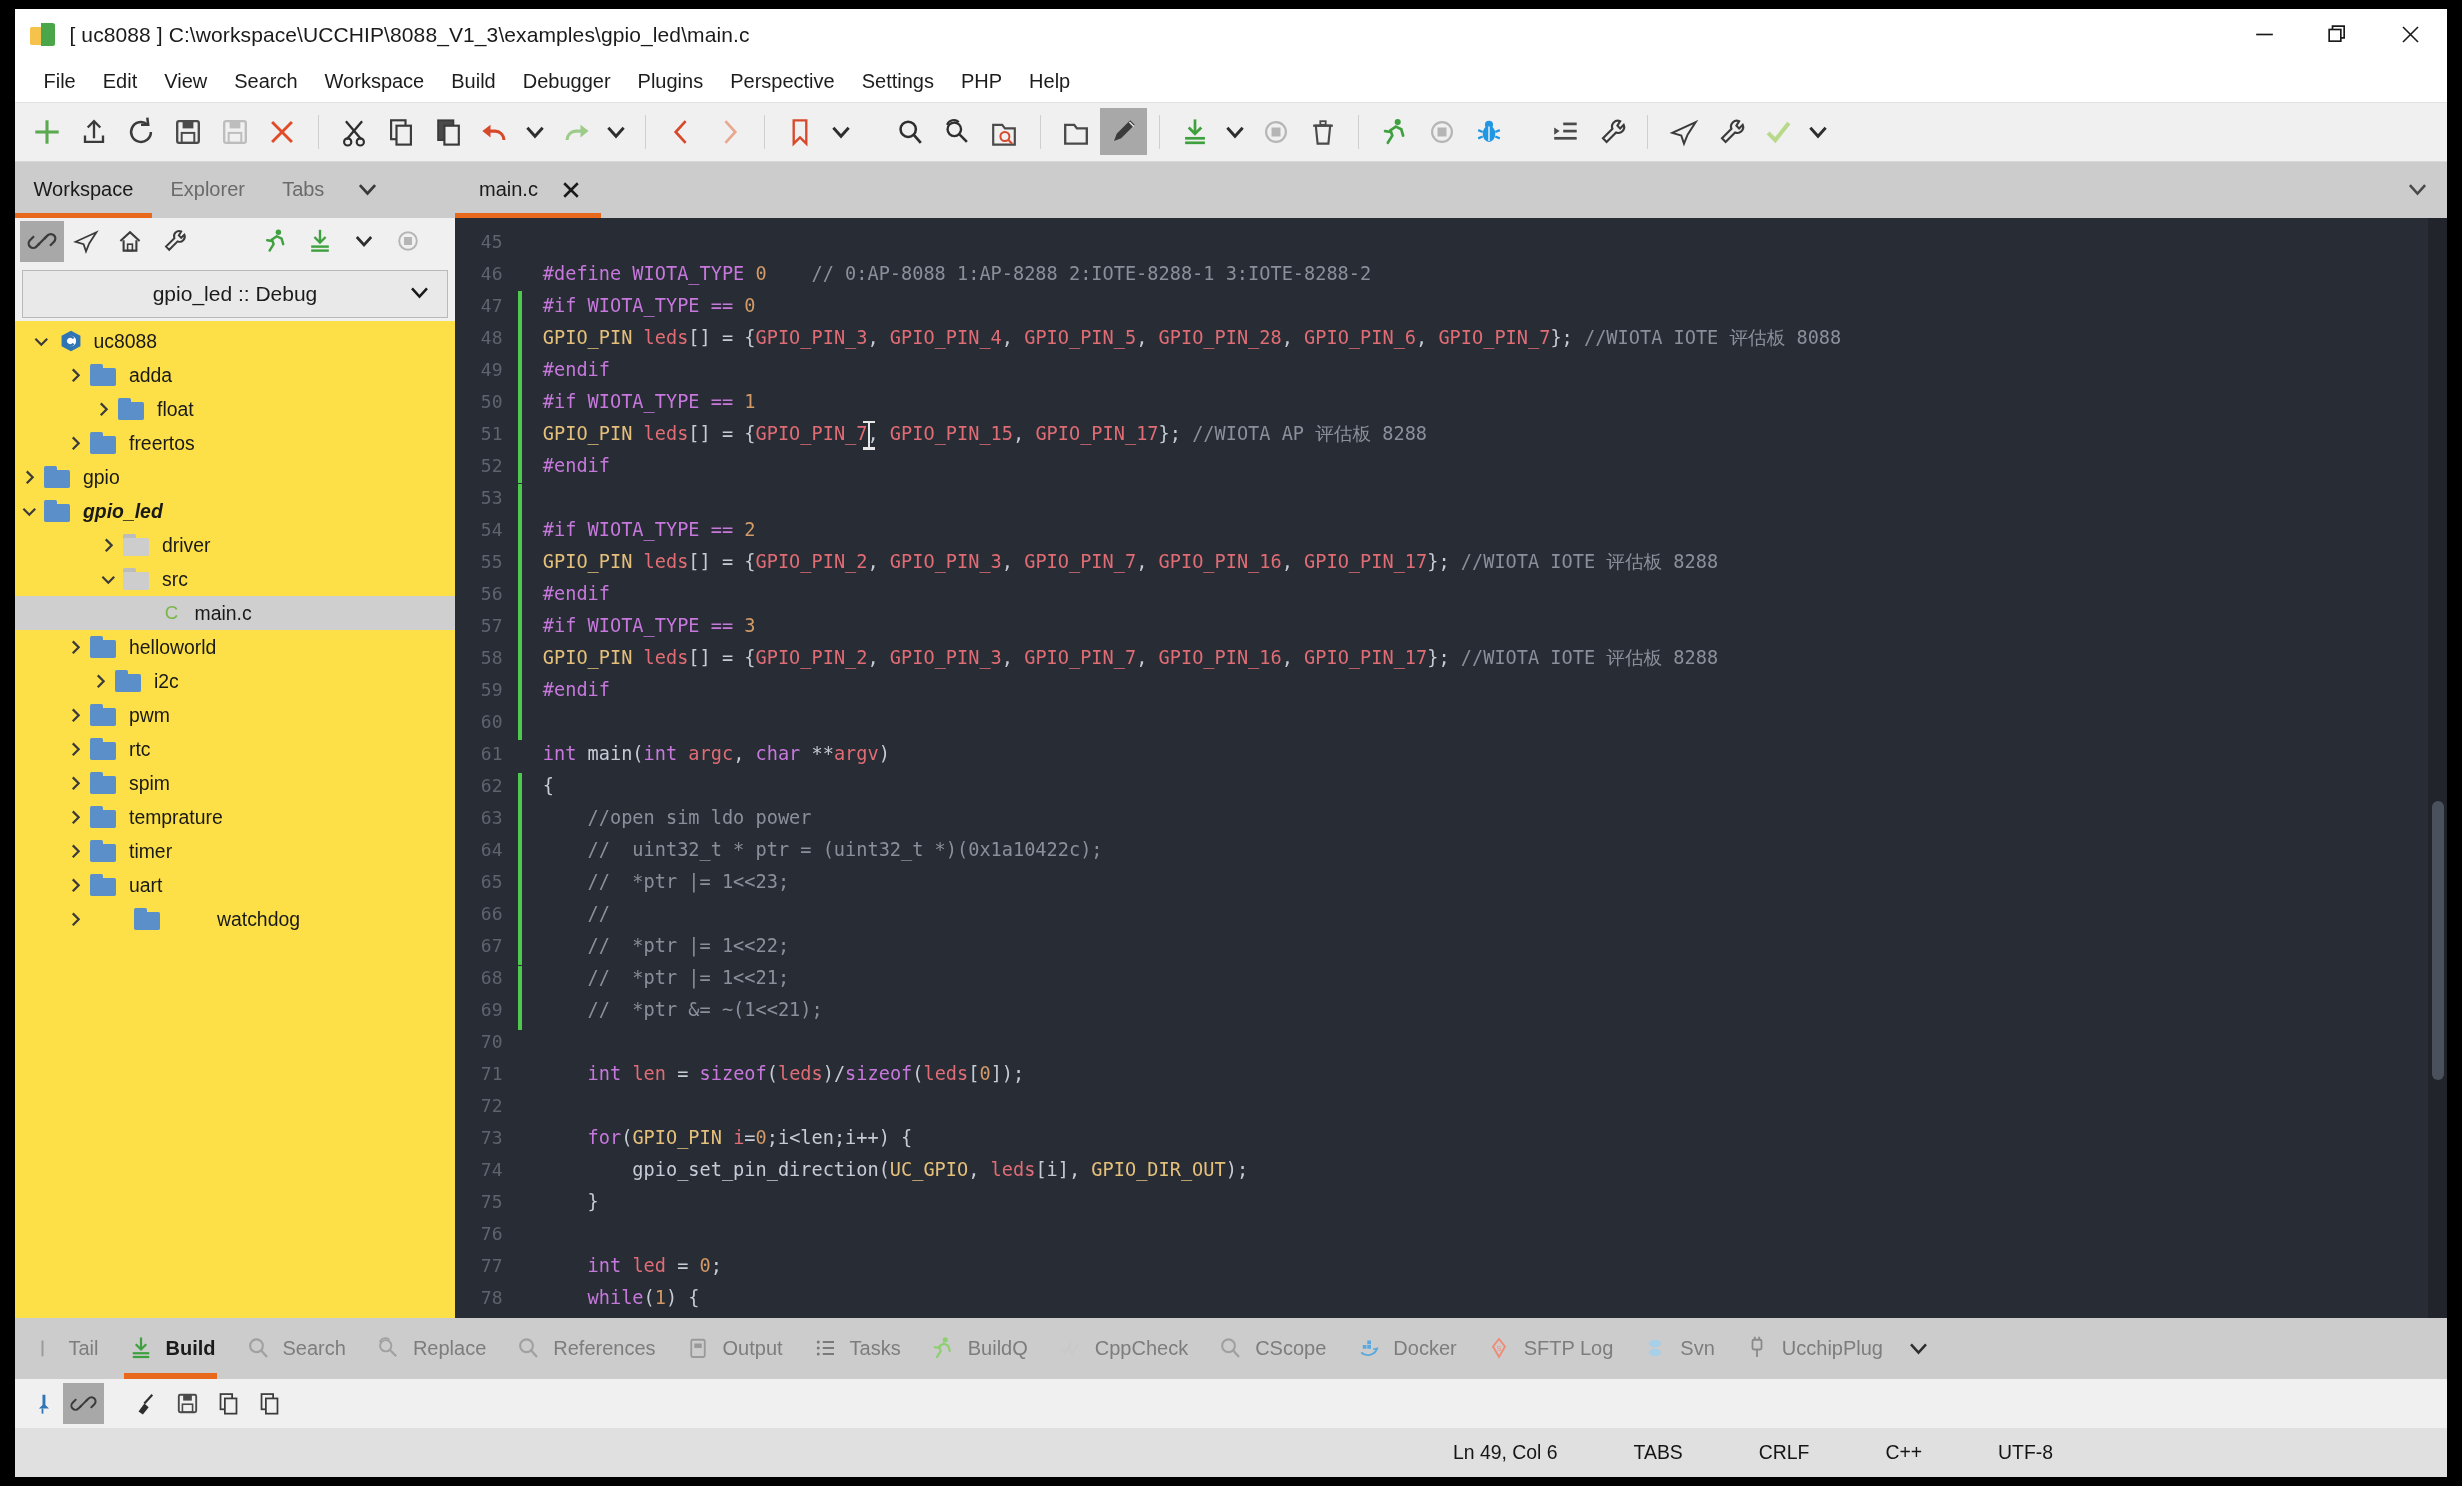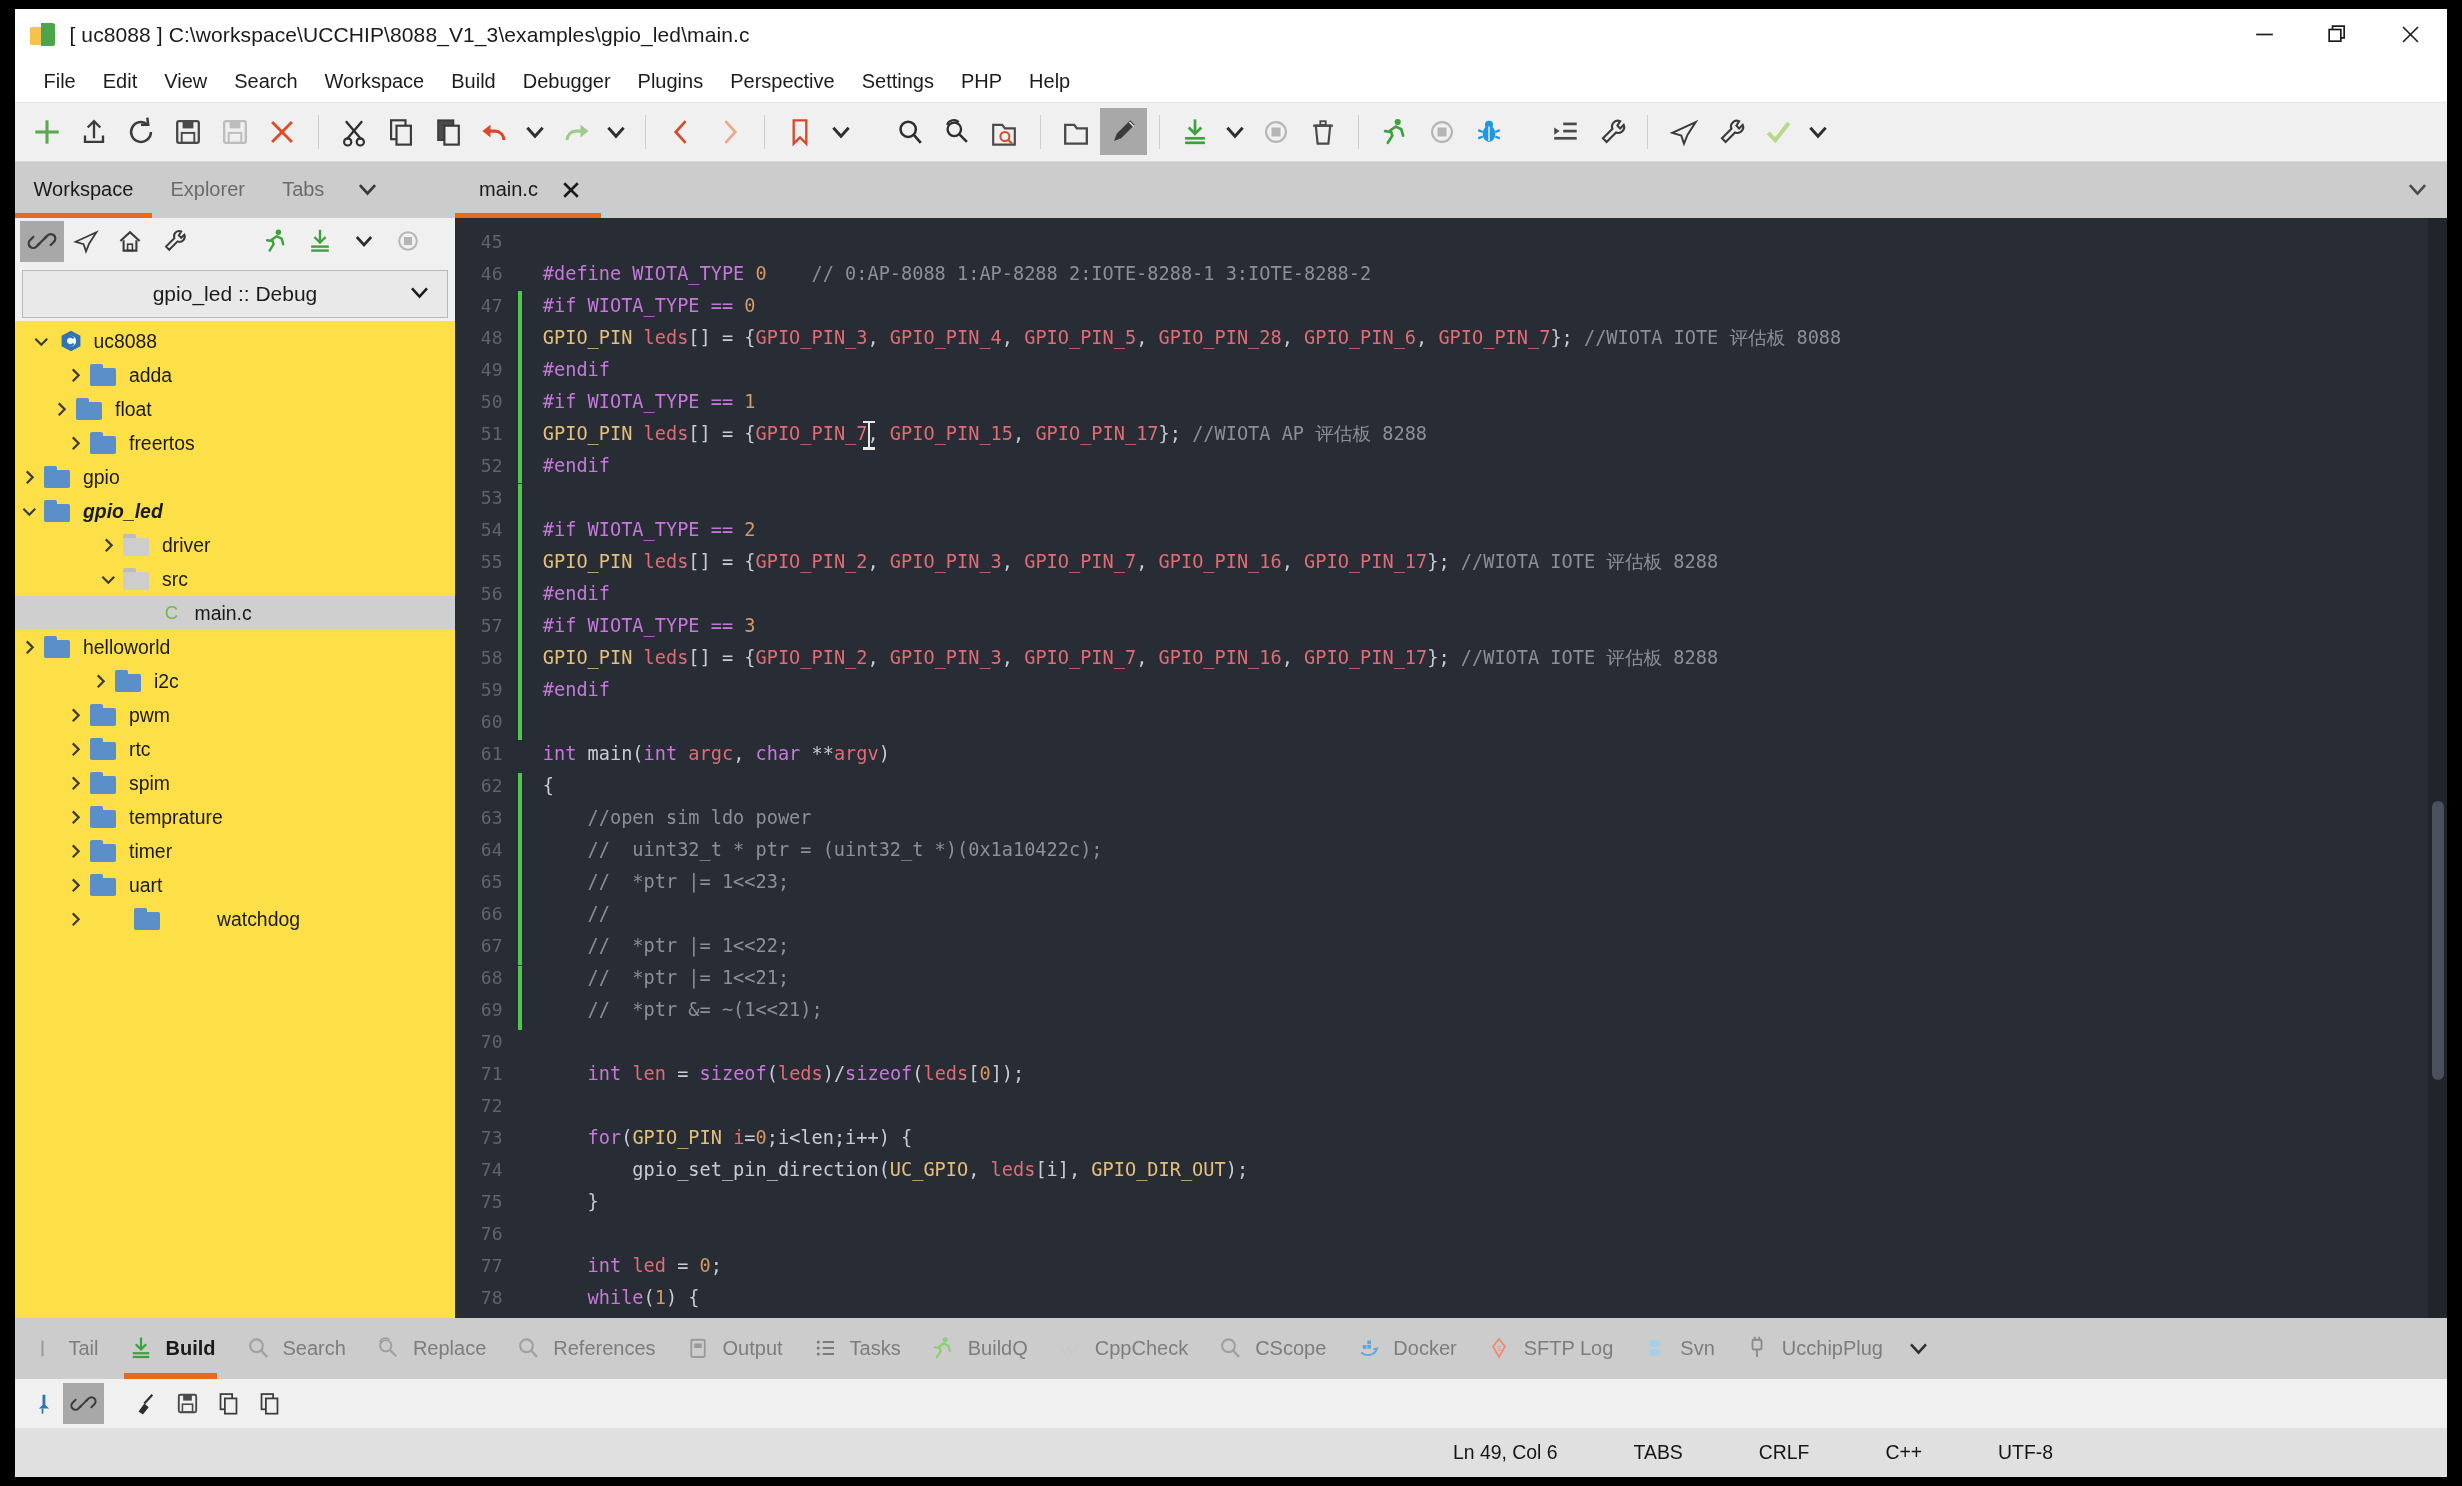--- a/index.html
+++ b/index.html
@@ -485,21 +485,21 @@
               <svg width="18.6" height="18.6" viewBox="0 0 22 22">
                 <polyline points="8,4 15,11 8,18" fill="none" stroke="#3a3a3a" stroke-width="2.6"></polyline>
               </svg>
             </span>
             <span class="ficon blue">
               <span class="tab"></span>
               <span class="bd"></span>
             </span>
             <span>adda</span>
           </div>
-          <div class="node" style="padding-left: 32px;">
+          <div class="node" style="padding-left: 58px; margin-left: 16px;">
             <span class="arrow">
               <svg width="18.6" height="18.6" viewBox="0 0 22 22">
                 <polyline points="8,4 15,11 8,18" fill="none" stroke="#3a3a3a" stroke-width="2.6"></polyline>
               </svg>
             </span>
             <span class="ficon blue">
               <span class="tab"></span>
               <span class="bd"></span>
             </span>
             <span>float</span>
@@ -562,21 +562,21 @@
               <span class="tab"></span>
               <span class="bd"></span>
             </span>
             <span>src</span>
           </div>
           <div class="node sel" style="padding-left: 113px;">
             <span class="arrow"></span>
             <span class="cfile">C</span>
             <span>main.c</span>
           </div>
-          <div class="node" style="">
+          <div class="node" style="padding-left: 46px;">
             <span class="arrow">
               <svg width="18.6" height="18.6" viewBox="0 0 22 22">
                 <polyline points="8,4 15,11 8,18" fill="none" stroke="#3a3a3a" stroke-width="2.6"></polyline>
               </svg>
             </span>
             <span class="ficon blue">
               <span class="tab"></span>
               <span class="bd"></span>
             </span>
             <span>helloworld</span>

